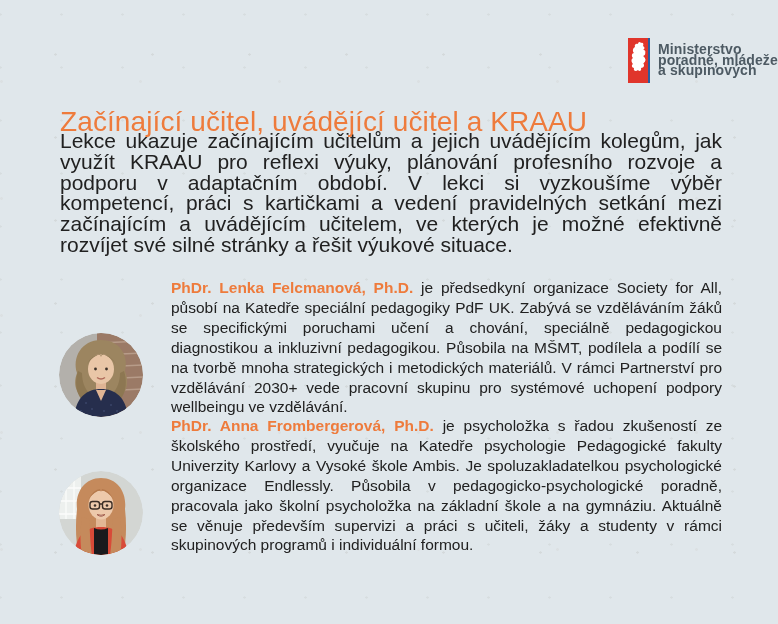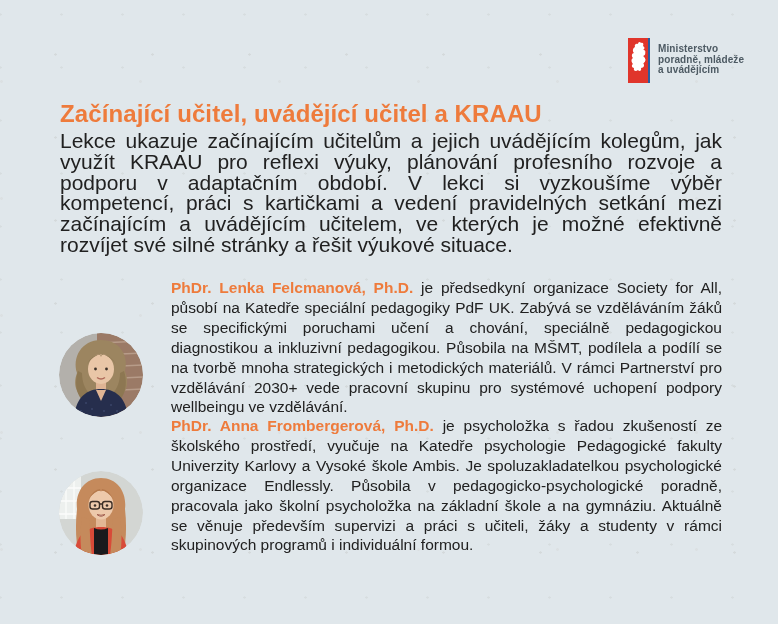--- a/index.html
+++ b/index.html
@@ -15,26 +15,26 @@
       radial-gradient(rgba(140,120,90,.06) 1.2px, transparent 2px);
     background-size:97px 83px, 61px 53px, 139px 117px;
     background-position:7px 13px, 31px 41px, 71px 23px;
   }
 
   
   .logo { position:absolute; top:38px; left:628px; display:flex; align-items:flex-start; gap:8px; }
   .logo-mark { position:relative; width:22px; height:45px; background:#e0352b; flex:0 0 auto; }
   .logo-mark .blue-stripe { position:absolute; right:0; top:0; width:2.5px; height:100%; background:#2a5d9f; }
   .logo-mark svg { position:absolute; left:1px; top:3px; }
-  .logo-text { padding-top:6px; font-size:10px; line-height:10.5px; font-weight:600; color:#4d5a63; letter-spacing:.1px; }
+  .logo-text { padding-top:6px; font-size:14px; line-height:10.5px; font-weight:600; color:#4d5a63; letter-spacing:.1px; }
 
   
   .title {
-    position:absolute; top:100px; left:60px; width:662px;
-    color:#ee7b3c; font-size:24px; font-weight:bold; letter-spacing:.1px;
+    position:absolute; top:106px; left:60px; width:662px;
+    color:#ee7b3c; font-size:28px; font-weight:normal; letter-spacing:.1px;
   }
 
   
   .intro {
     position:absolute; top:131px; left:60px; width:662px;
     font-size:21px; line-height:20.8px; color:#212121; text-align:justify;
   }
 
   
   .bio { position:absolute; left:59px; width:663px; display:flex; gap:28px; align-items:flex-end;margin-top:32px; }
@@ -58,21 +58,21 @@
         <svg width="17" height="38" viewBox="0 0 17 38">
           <path fill="#ffffff" d="M6,6 C5,4 7,2 9,3 C9,1 11,0 12,2 C14,1 15,3 14,5 C16,6 16,8 14,9 C17,11 17,14 14,15 C17,17 17,21 14,22 C16,24 15,27 12,27 C13,30 10,31 9,29 C7,31 4,30 5,27 C3,27 2,24 4,23 C2,21 2,18 4,17 C2,15 3,12 5,12 C3,10 4,7 6,6 Z"></path>
           <path fill="none" stroke="#ffffff" stroke-width="1.2" d="M13,10 C16,8 17,12 14,14 M13,18 C16,16 17,20 14,22"></path>
         </svg>
       </span>
       <span class="blue-stripe"></span>
     </div>
     <div class="logo-text">
       <div>Ministerstvo</div>
       <div>poradně, mládeže</div>
-      <div>a uvádějícím</div>
+      <div>a skupinových</div>
     </div>
   </div>
 
   <h1 class="title">Začínající učitel, uvádějící učitel a KRAAU</h1>
 
   <p class="intro">Lekce ukazuje začínajícím učitelům a jejich uvádějícím kolegům, jak využít KRAAU pro reflexi výuky, plánování profesního rozvoje a podporu v adaptačním období. V lekci si vyzkoušíme výběr kompetencí, práci s kartičkami a vedení pravidelných setkání mezi začínajícím a uvádějícím učitelem, ve kterých je možné efektivně rozvíjet své silné stránky a řešit výukové situace.</p>
 
   <div class="bio bio-1">
     <div class="avatar">
       <svg width="84" height="84" viewBox="0 0 84 84">

